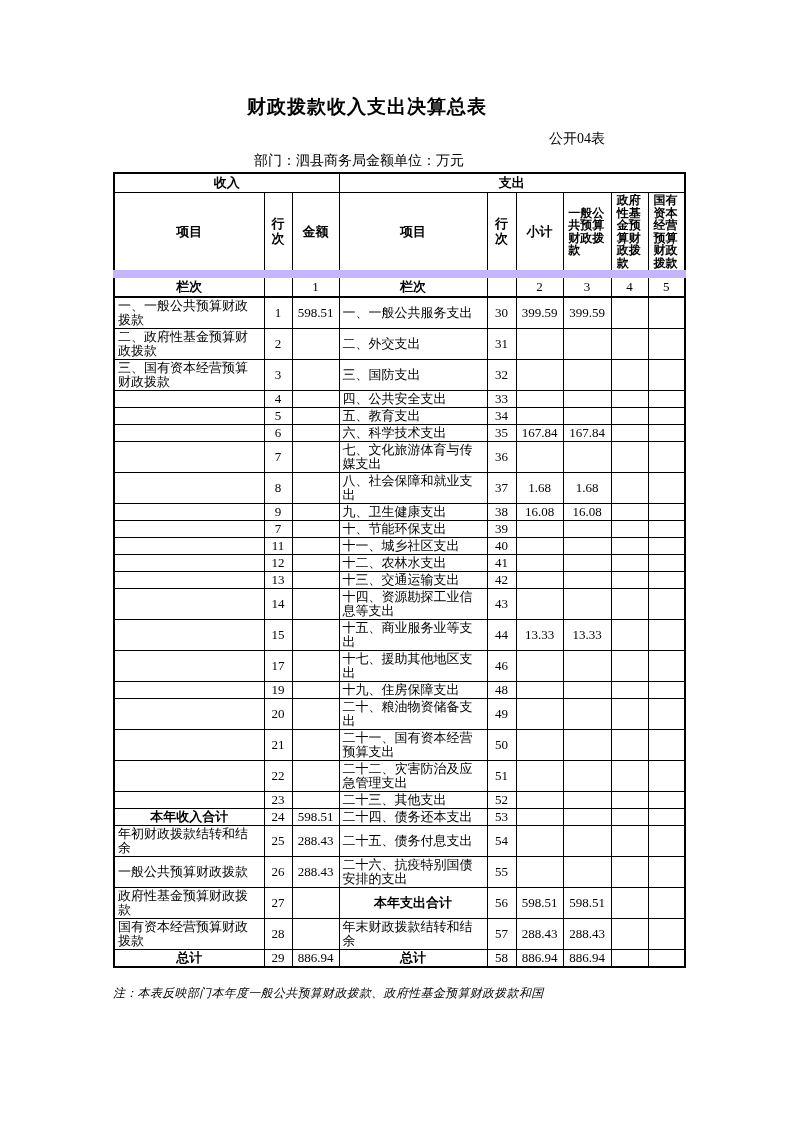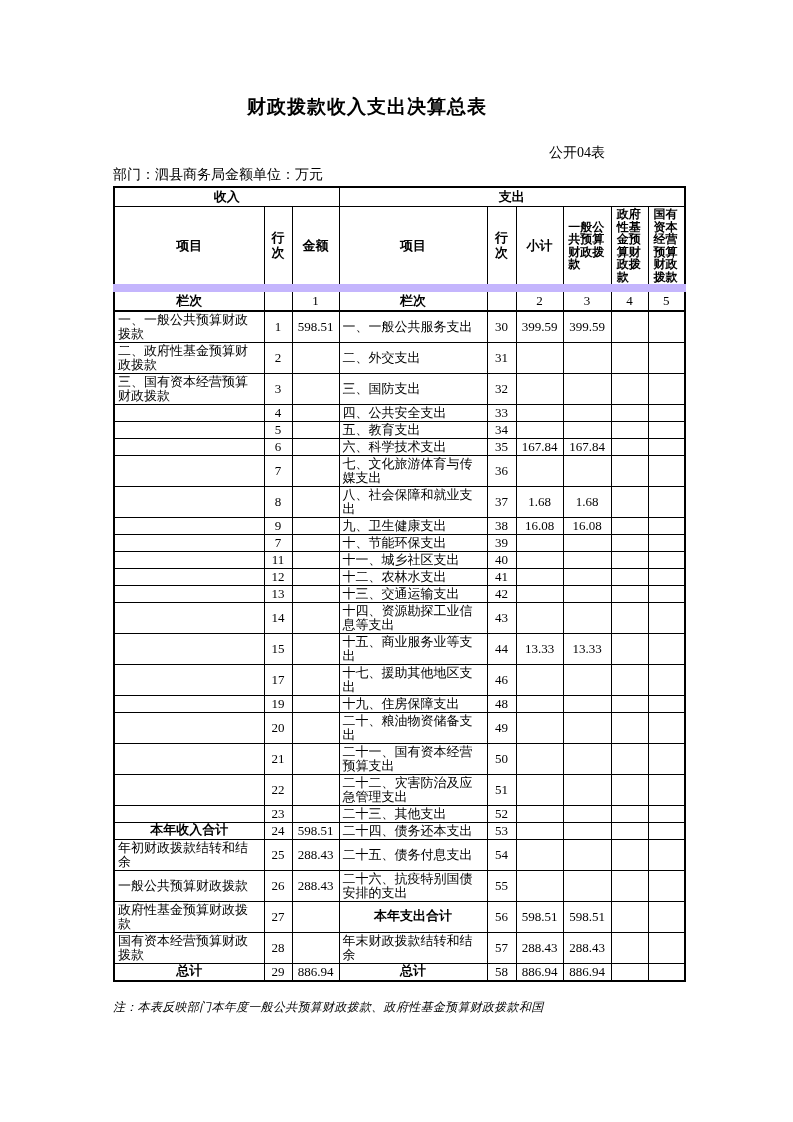--- a/index.html
+++ b/index.html
@@ -19,30 +19,30 @@
   .doc-title{
     margin-top:95px;
     text-align:center;
     font-family:"Liberation Sans","DejaVu Sans",sans-serif;
     font-weight:bold;
     font-size:19px;
     line-height:24px;
     letter-spacing:1px;
   }
   .form-no{
-    margin-top:25px;
+    margin-top:11px;
     text-align:right;
     padding-right:16px;
     font-size:14px;
     line-height:17px;
   }
   .meta-row{
     margin-top:5px;
     display:flex;
-    justify-content:flex-start;
+    justify-content:center;
     font-size:14px;
     line-height:17px;
   }
   .meta-row .unit{padding-right:16px;}
   table.fin{
     margin-top:3px;
     border-collapse:collapse;
     table-layout:fixed;
     width:571px;
     border:2px solid #000;
@@ -100,21 +100,21 @@
     border-bottom:2px solid #000;
   }
   tr.row-lanci td.lbl{
     font-family:"Liberation Sans","DejaVu Sans",sans-serif;
     font-weight:bold;
   }
   td.item{text-align:left;}
   td.num{text-align:center;}
   td.emph{
     text-align:center;
-    font-family:Liberation Mono, monospace;
+    font-family:Liberation Serif, serif;
     font-weight:bold;
   }
   td.indent{padding-left:16px;}
   .footnote{
     margin-top:16px;
     font-size:12px;
     line-height:19px;
     white-space:nowrap;
     overflow:hidden;
     letter-spacing:0.3px;

